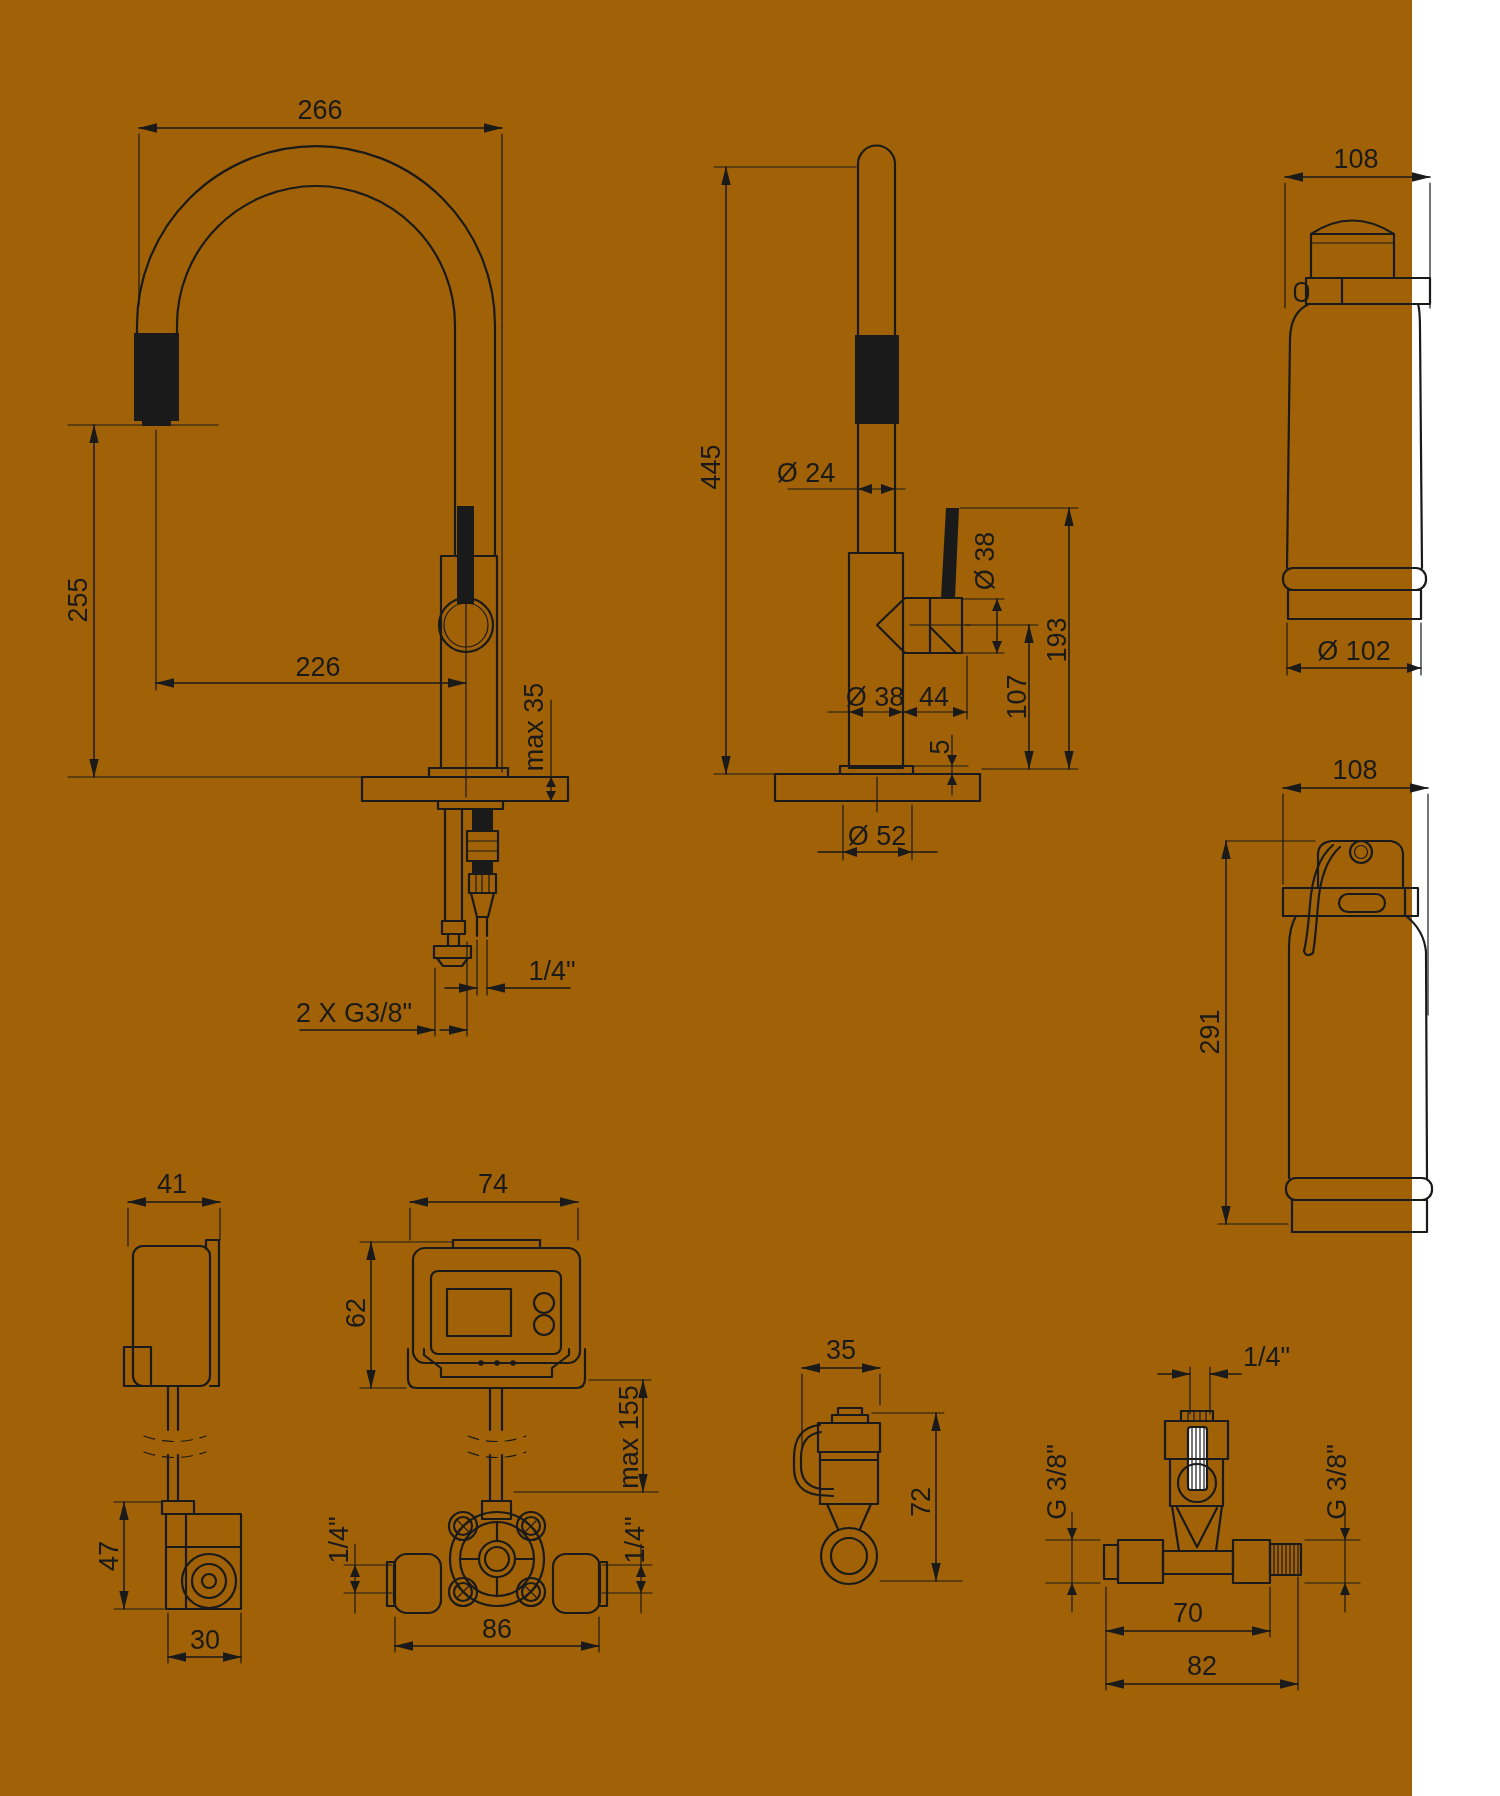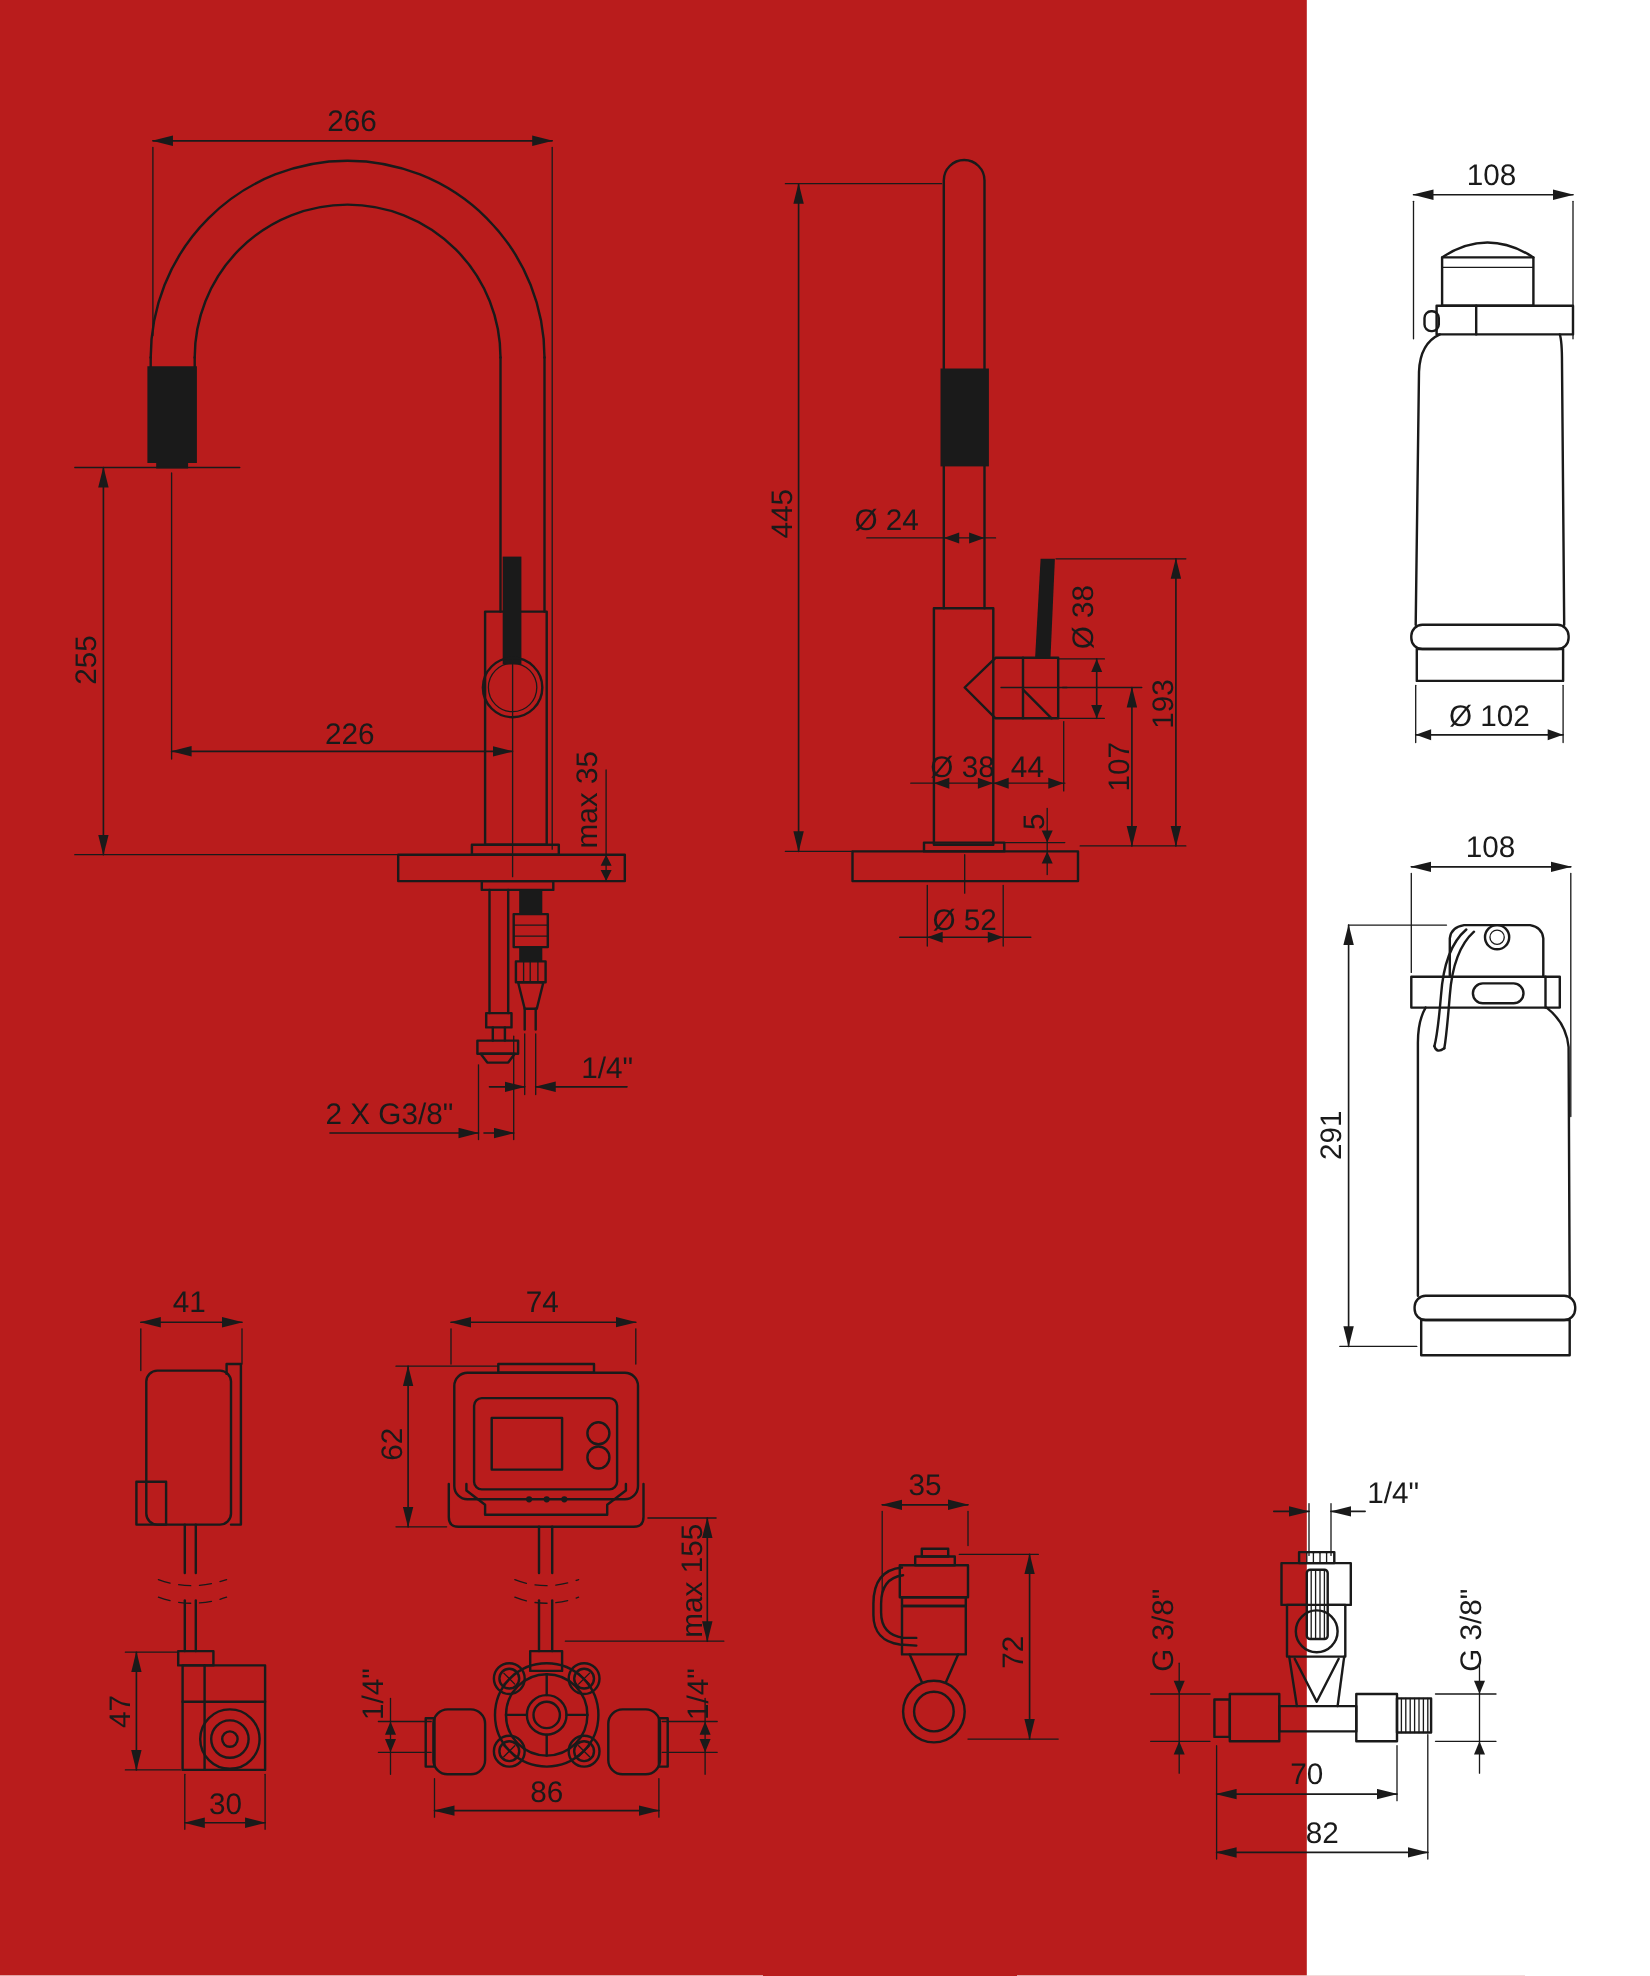--- a/index.html
+++ b/index.html
@@ -1,16 +1,16 @@
 <!DOCTYPE html>
 <html><head>
 <meta charset="utf-8">
 <style>
   html,body{margin:0;padding:0;background:#fff;}
-  .sheet{width:1188px;height:1796px;background:#b91c1c;position:relative;}
+  .sheet{width:1412px;height:1796px;background:#a16207;position:relative;}
   svg{display:block;}
   .s2{fill:none;stroke:#1a1a1a;stroke-width:2.2;stroke-linejoin:round;stroke-linecap:round}
   .s1{fill:none;stroke:#1a1a1a;stroke-width:1.5;stroke-linejoin:round;stroke-linecap:round}
   .sx{fill:none;stroke:#1a1a1a;stroke-width:1.2;stroke-linecap:round}
   .fb{fill:#1a1a1a;stroke:none}
   .ah{fill:#1a1a1a;stroke:none}
   .dash{stroke-dasharray:11 8}
   text{font-family:"Liberation Sans","DejaVu Sans",sans-serif;font-size:27px;fill:#1a1a1a}
 </style>
 </head>

